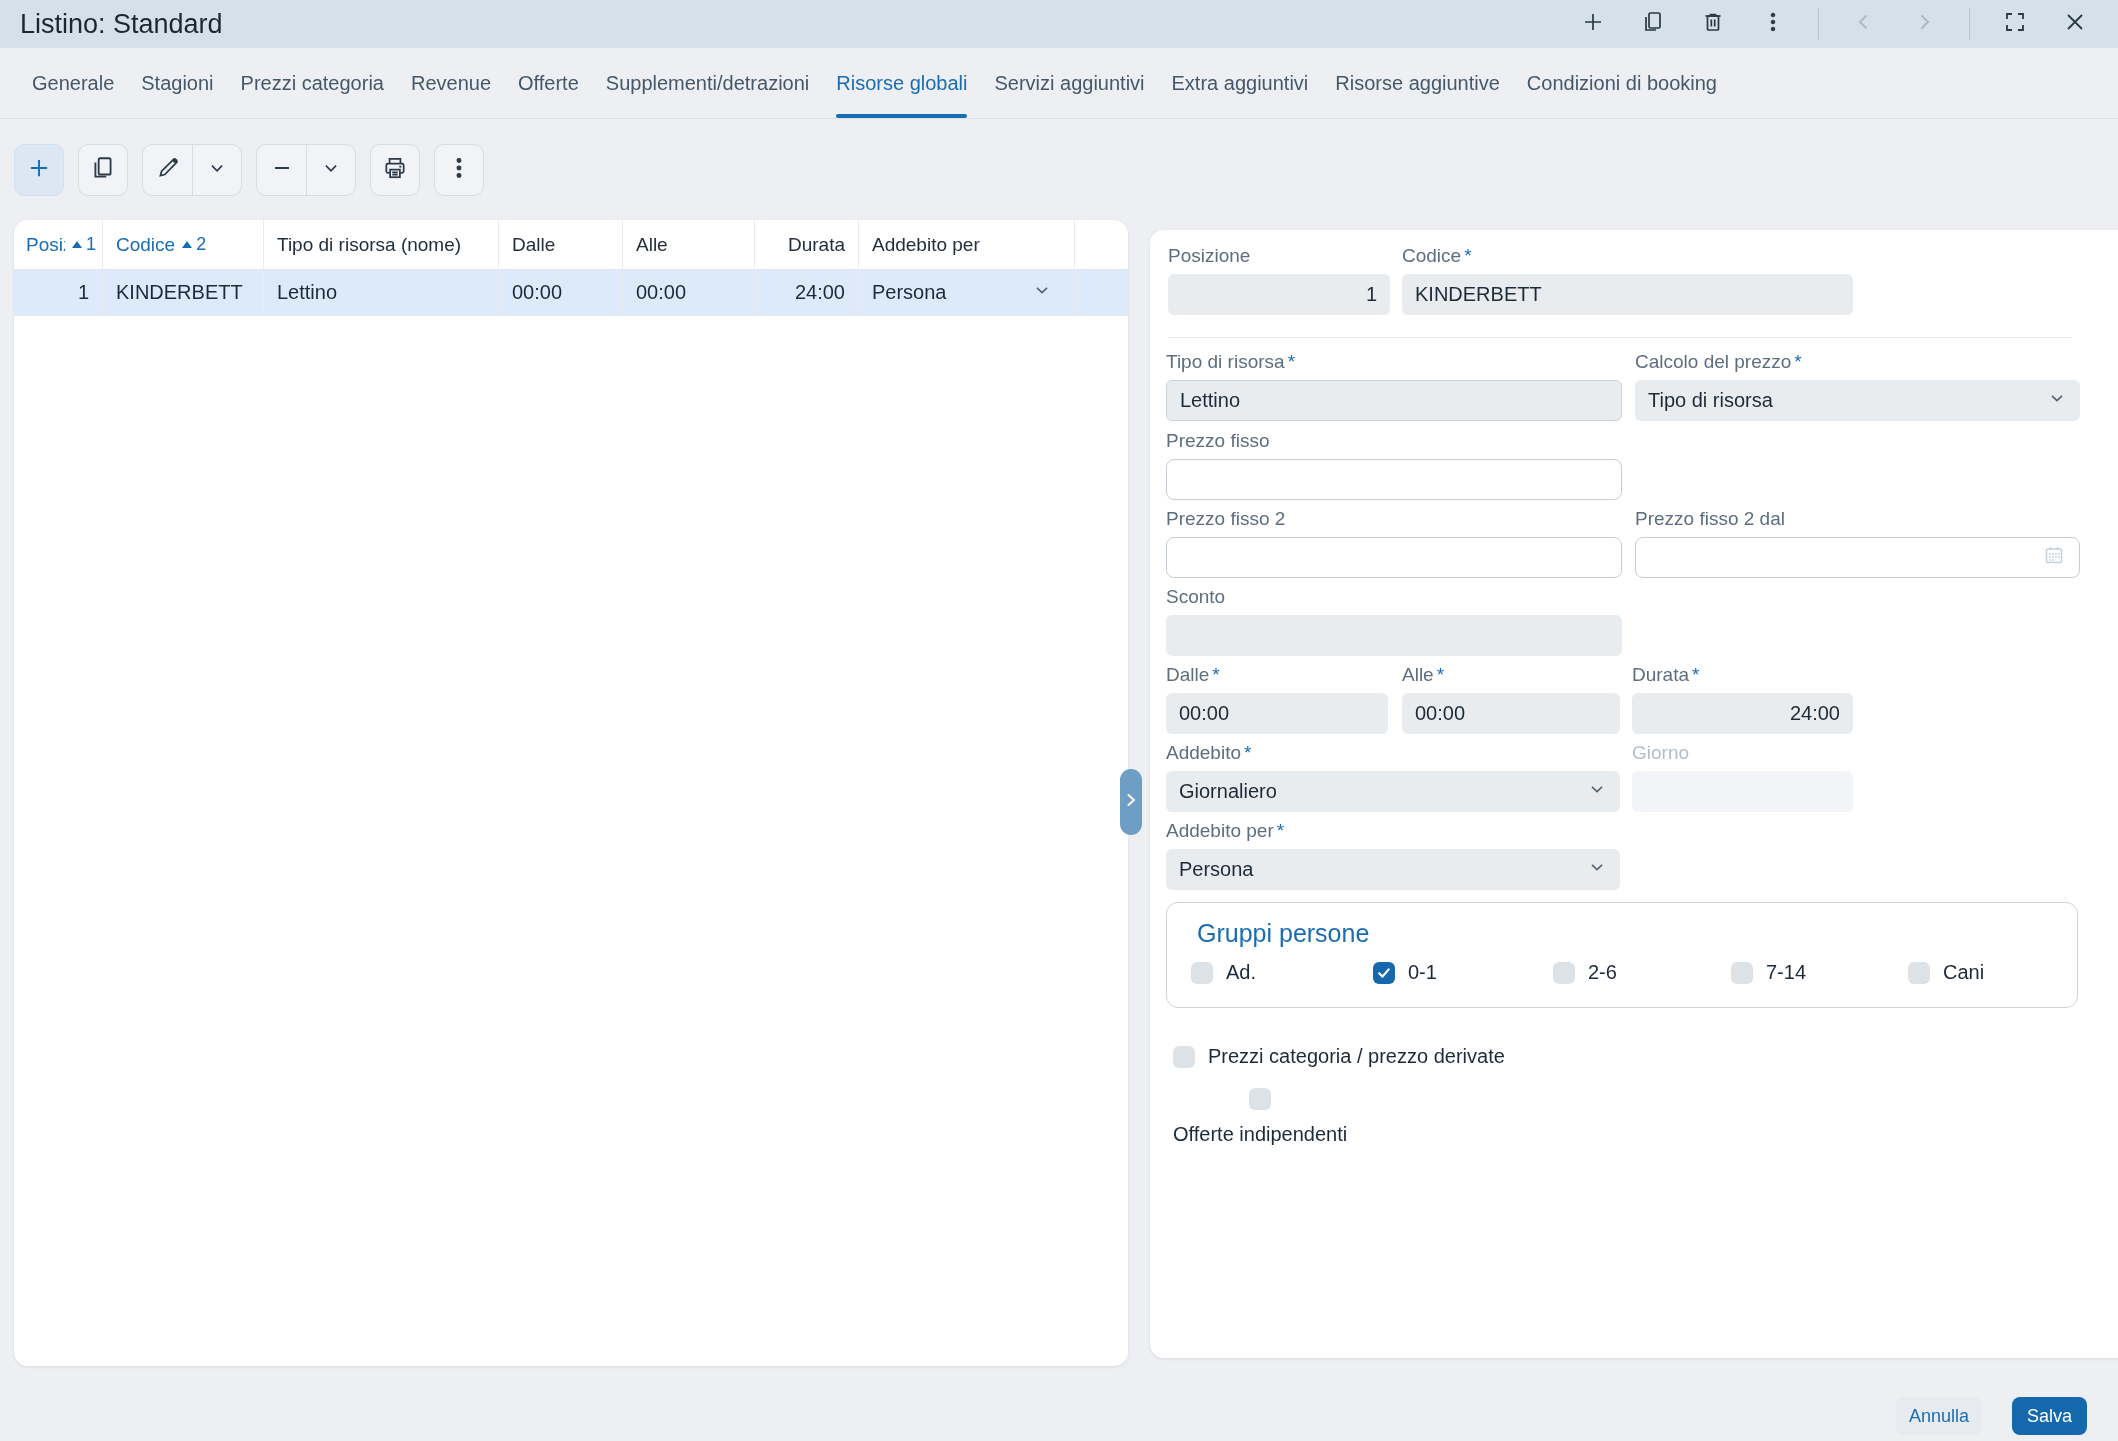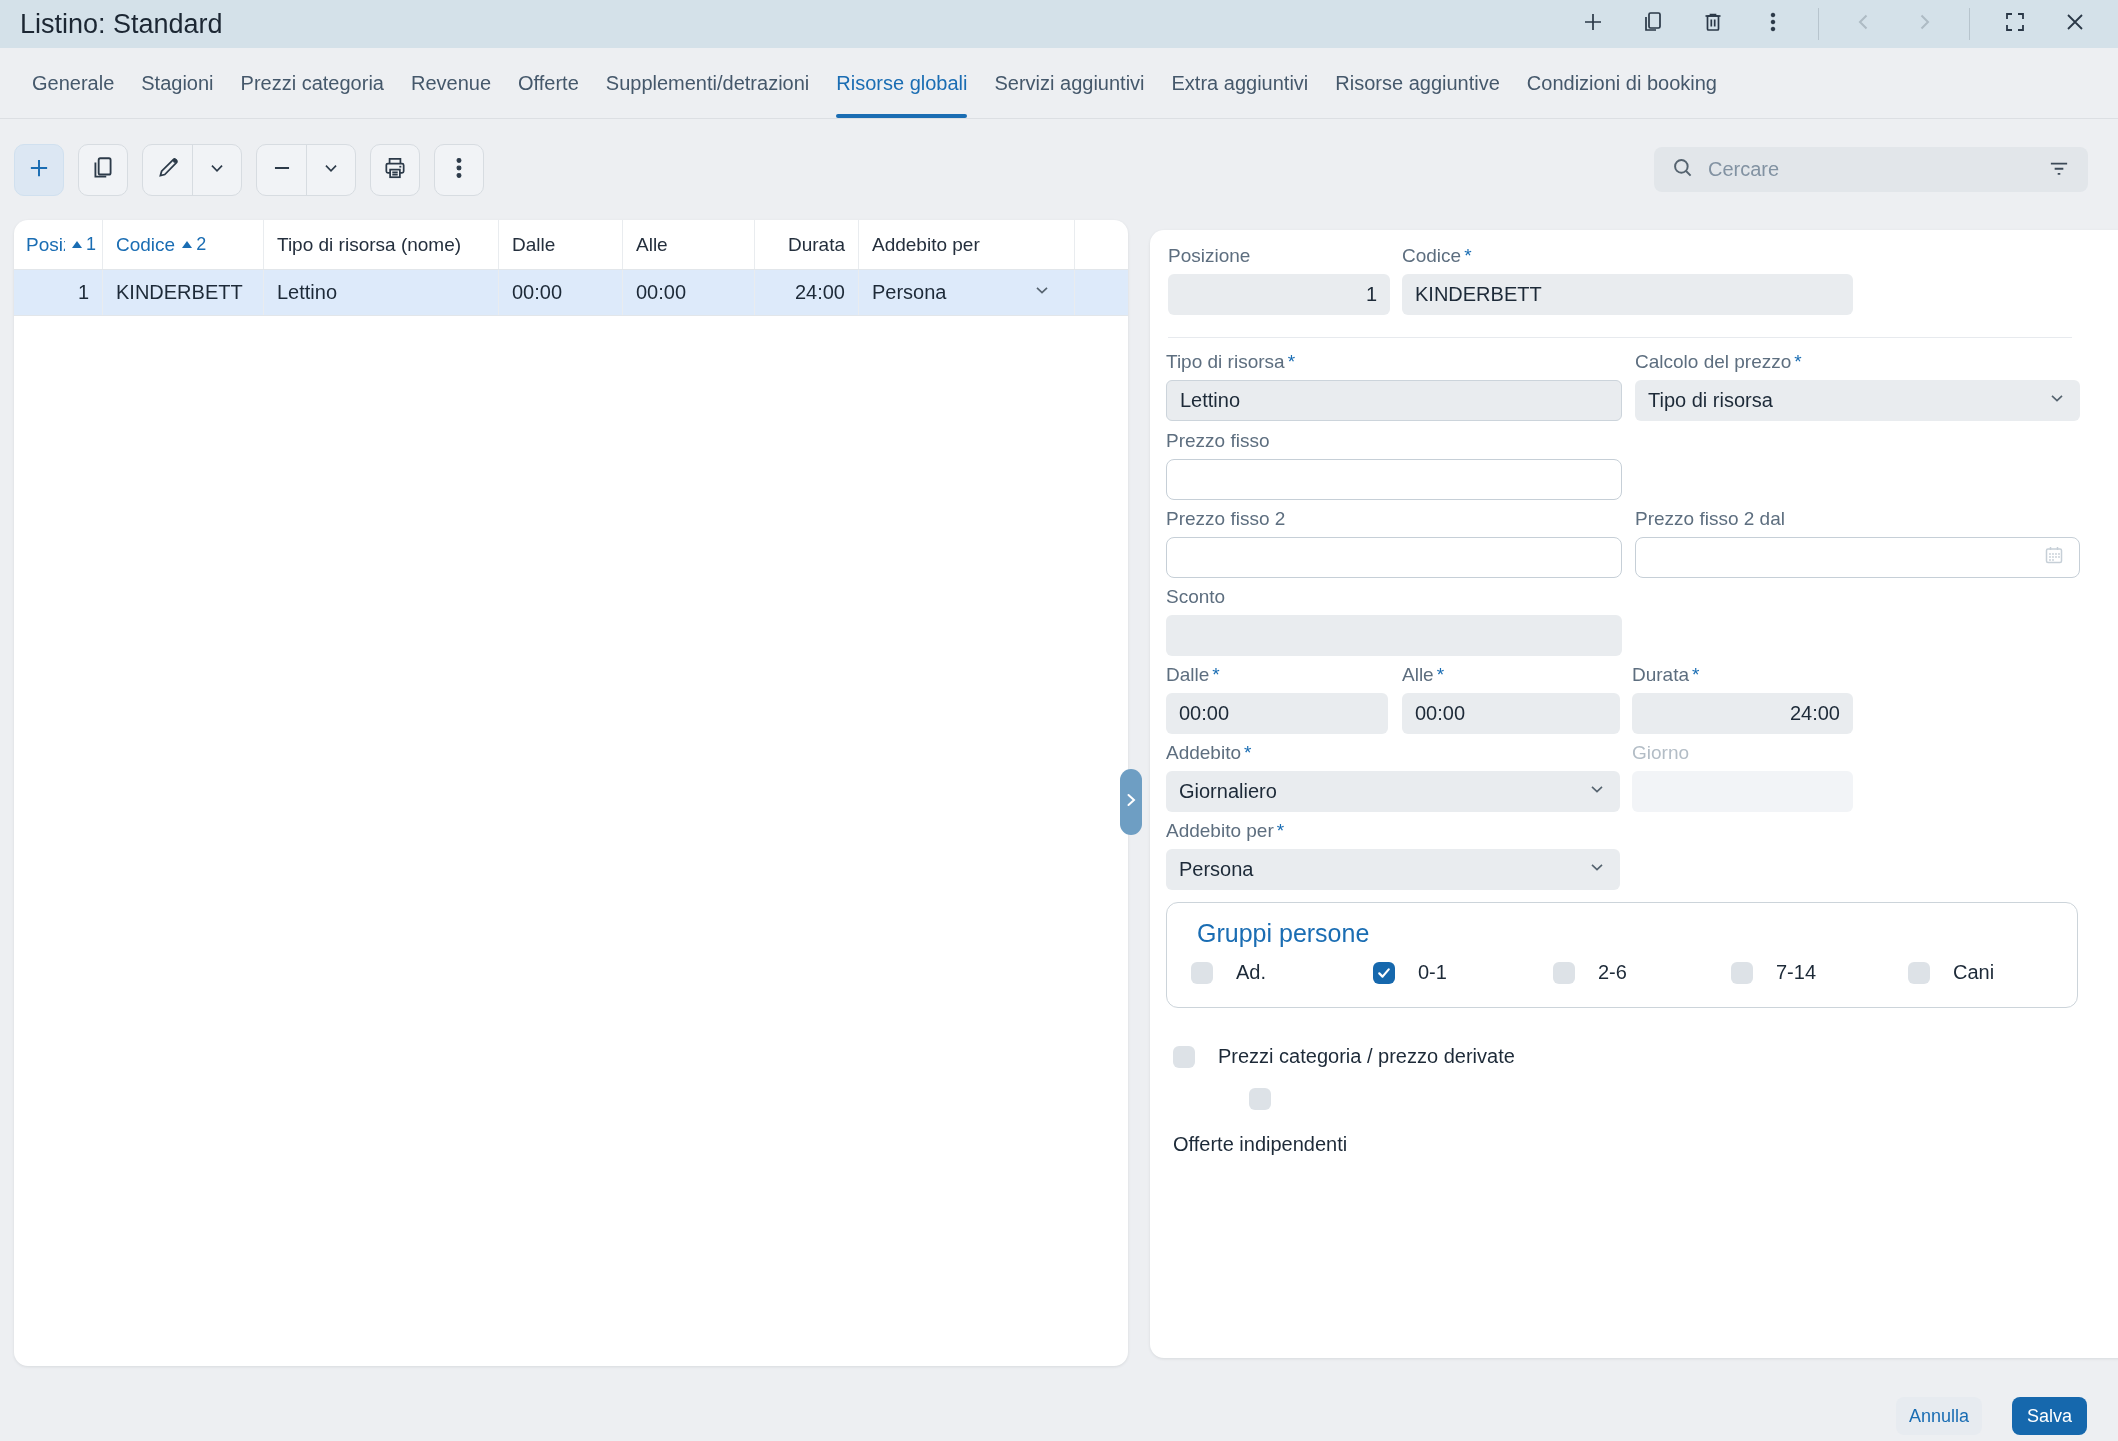--- a/index.html
+++ b/index.html
@@ -84,21 +84,21 @@
   .ibox.gray { background:#e9ecef; }
   .ibox.grayb { background:#e9ecef; border:1px solid #ccd4db; }
   .ibox.white { background:#fff; border:1px solid #c6cfd7; border-radius:8px; }
   .ibox.faint { background:#f2f4f7; }
   .ibox.right { justify-content:flex-end; }
   .ibox.select { background:#e9ecef; justify-content:space-between; cursor:pointer; }
   .divider { position:absolute; height:1px; background:#e7eaee; }
 
   .groupbox { position:absolute; border:1px solid #ccd4da; border-radius:12px;padding-left:6px; }
   .groupbox-title { position:absolute; left:30px; top:16px; font-size:25px; color:#1a6db3; }
-  .chk-item { position:absolute; display:flex; align-items:center; gap:23px; cursor:pointer; }
+  .chk-item { position:absolute; display:flex; align-items:center; gap:13px; cursor:pointer; }
   .chk { width:22px; height:22px; border-radius:6px; background:#dde2e7; flex:none;
     display:flex; align-items:center; justify-content:center; }
   .chk.checked { background:#1668ad; }
   .chk-label { font-size:20px; color:#1d2a38; white-space:nowrap; }
 
   
   .footer-actions { position:absolute; top:1397px; right:31px; display:flex; gap:30px; }
   .btn { height:38px; border:none; border-radius:8px; font-size:18px;
     font-family:inherit; cursor:pointer; display:flex; align-items:center; padding:0 13px; }
   .btn-cancel { background:#e7ebf0; color:#1a6db3; }
@@ -226,30 +226,20 @@
     </div>
     <div class="tool-btn">
       <span><svg width="26" height="26" viewBox="0 0 24 24">
             <g fill="#2c3a49">
               <circle cx="12" cy="5" r="1.8"></circle>
               <circle cx="12" cy="12" r="1.8"></circle>
               <circle cx="12" cy="19" r="1.8"></circle>
             </g>
           </svg></span>
     </div>
-  </div>
-  <div class="searchbox">
-    <span><svg width="26" height="26" viewBox="0 0 24 24" fill="none" stroke="#54releases636f" stroke-width="1.8" style="stroke:#55636f">
-          <circle cx="10.5" cy="10.5" r="5.8"></circle>
-          <path d="M14.8 14.8 19 19"></path>
-        </svg></span>
-    <input class="search-input" placeholder="Cercare" style="">
-    <span><svg width="26" height="26" viewBox="0 0 24 24" fill="none" stroke="#3c4a58" stroke-width="1.7">
-          <path d="M4.5 8h15M8 12.7h8M10.8 17.4h2.4"></path>
-        </svg></span>
   </div>
 </div>
 
 <div class="card table-card">
   <div class="grid-header">
     <div class="cell c0 sorted" style="padding:0 6px 0 12px;">
       <span class="hdr-clip" style="max-width:43px;">Posiz.</span>
       <span class="sort-tri"></span>
       <span class="sort-ord">1</span>
     </div>

